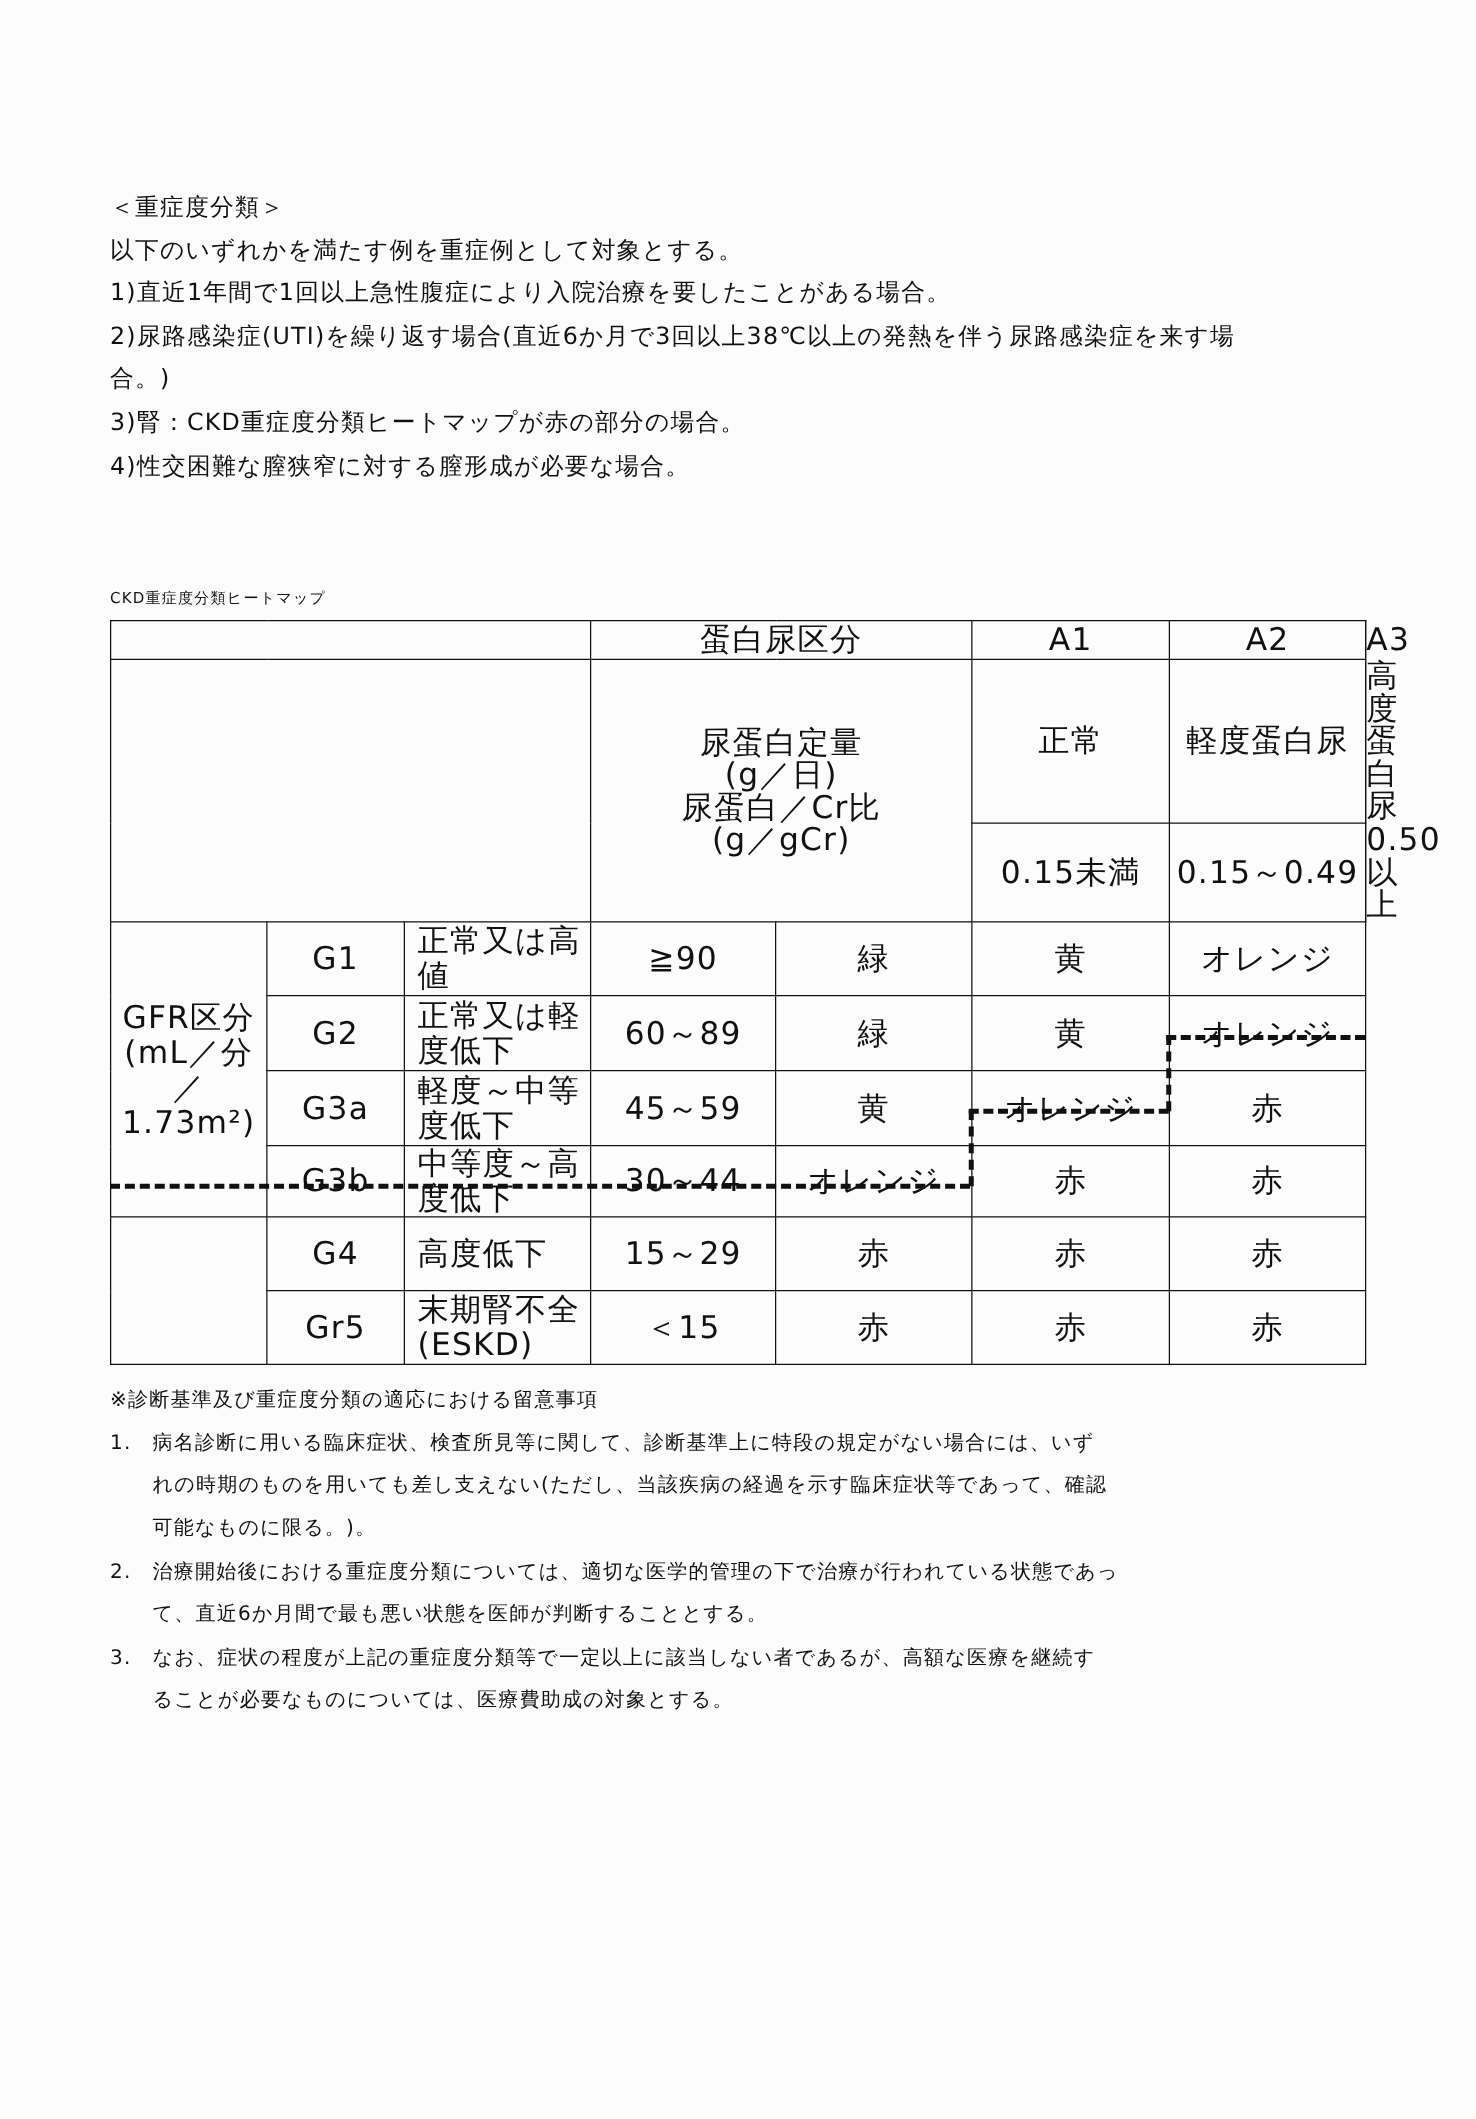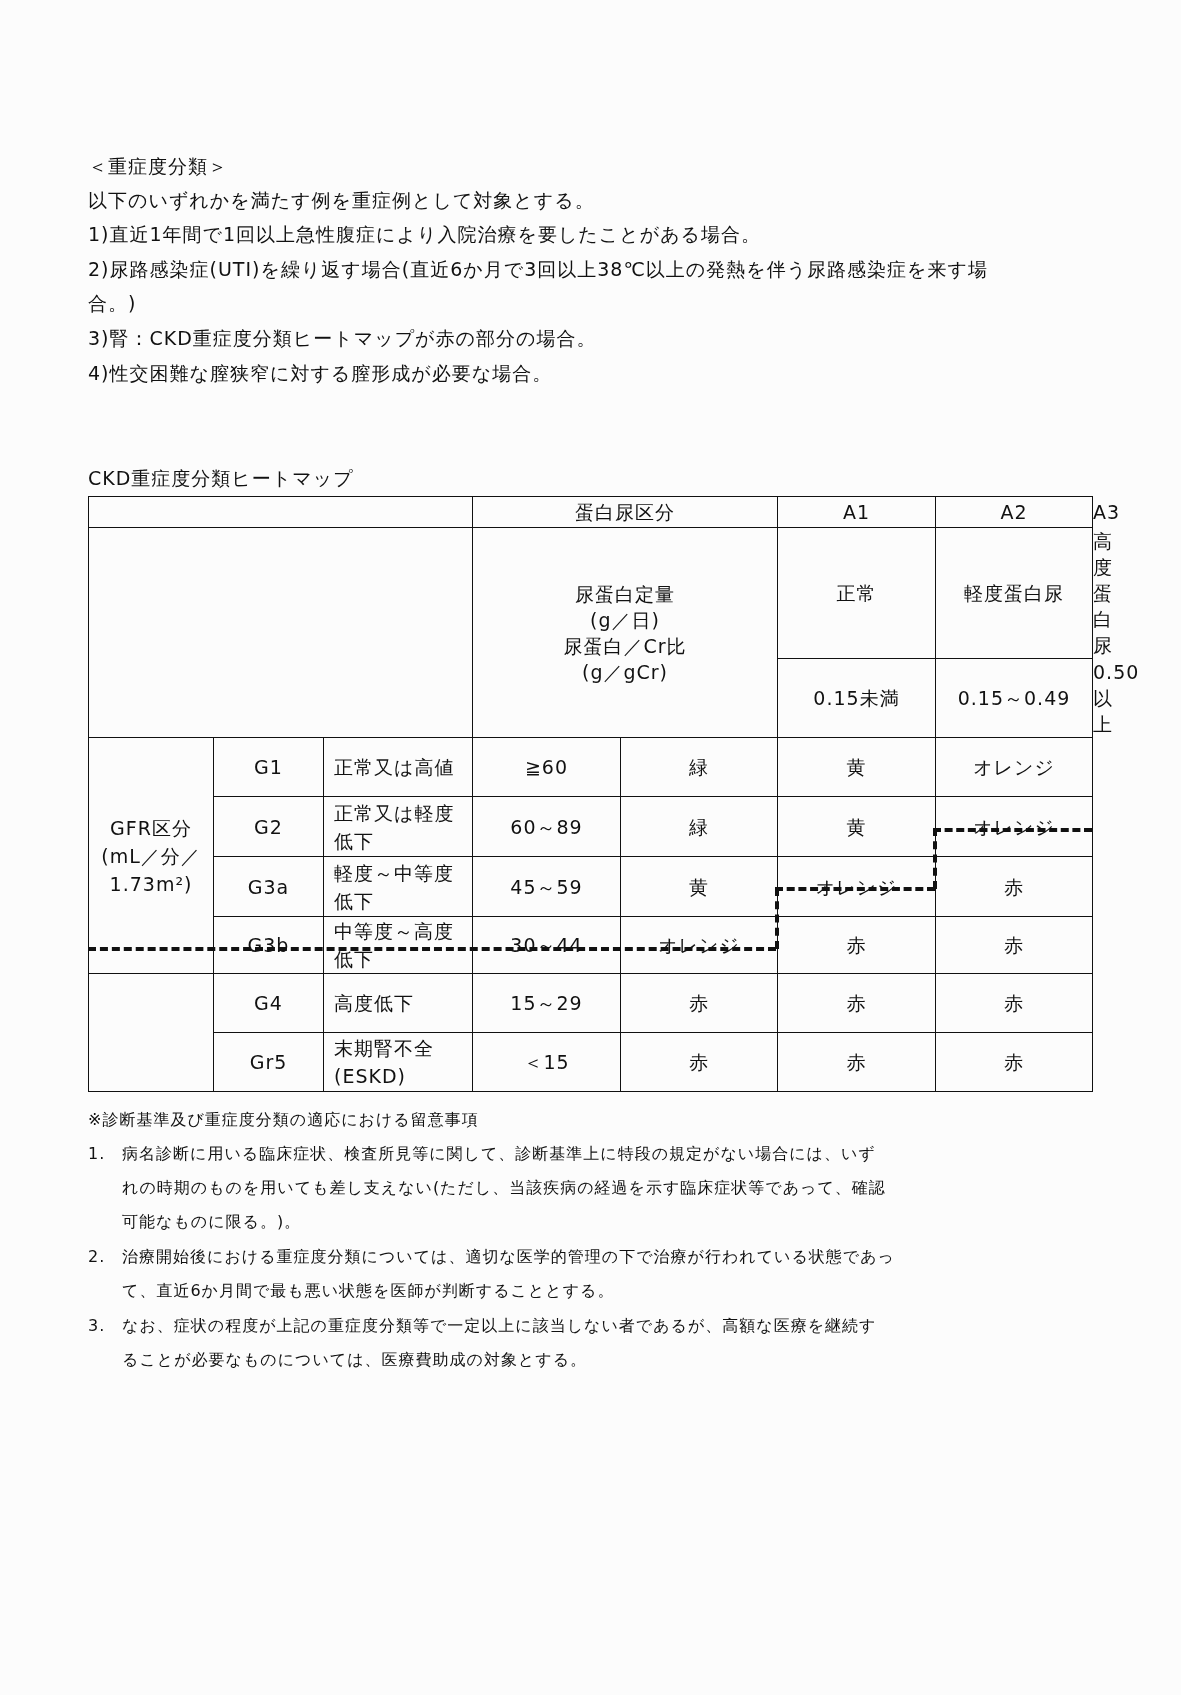--- a/index.html
+++ b/index.html
@@ -1,22 +1,22 @@
 <!DOCTYPE html>
 <html><head>
 <meta charset="utf-8">
 <style>
   html, body { margin:0; padding:0; background:#fcfcfc; }
   body { width:1181px; height:1695px; position:relative; overflow:hidden;
          font-family:"DejaVu Sans", "Liberation Sans", sans-serif; color:#111; }
   .line { position:absolute; left:88px; font-size:19px; line-height:24px; white-space:nowrap; letter-spacing:1px; }
-  .tbl-title { position:absolute; left:88px; top:466px; font-size:19px; line-height:24px; white-space:nowrap; letter-spacing:1px; }
+  .tbl-title { position:absolute; left:88px; top:466px; font-size:12px; line-height:24px; white-space:nowrap; letter-spacing:1px; }
 
   table.heat { position:absolute; left:88px; top:496px; width:1004px; border-collapse:collapse; table-layout:fixed; }
-  table.heat td { border:1.5px solid #111; text-align:center; vertical-align:middle; font-size:19px; padding:0; line-height:26px; letter-spacing:1px; }
+  table.heat td { border:1.5px solid #111; text-align:center; vertical-align:middle; font-size:25px; padding:0; line-height:26px; letter-spacing:1px; }
   td.left { text-align:left !important; padding-left:10px !important; line-height:28px !important; }
   .dash { position:absolute; border-color:#111; }
   .dash-h { height:0; border-top:4px dashed #111; }
   .dash-v { width:0; border-left:4px dashed #111; }
 
   .note { position:absolute; font-size:16px; line-height:24px; white-space:nowrap; letter-spacing:1px; }
 </style>
 </head>
 <body>
 
@@ -67,21 +67,21 @@
   </tr>
 
   <tr style="height:59px">
     <td rowspan="4" style="line-height:28px;margin-left:16px;">
       <div>GFR区分</div>
       <div>(mL／分／</div>
       <div>1.73m²)</div>
     </td>
     <td>G1</td>
     <td class="left">正常又は高値</td>
-    <td>≧60</td>
+    <td>≧90</td>
     <td>緑</td>
     <td>黄</td>
     <td>オレンジ</td>
   </tr>
   <tr style="height:60px">
     <td>G2</td>
     <td class="left">正常又は軽度低下</td>
     <td>60～89</td>
     <td>緑</td>
     <td>黄</td>

